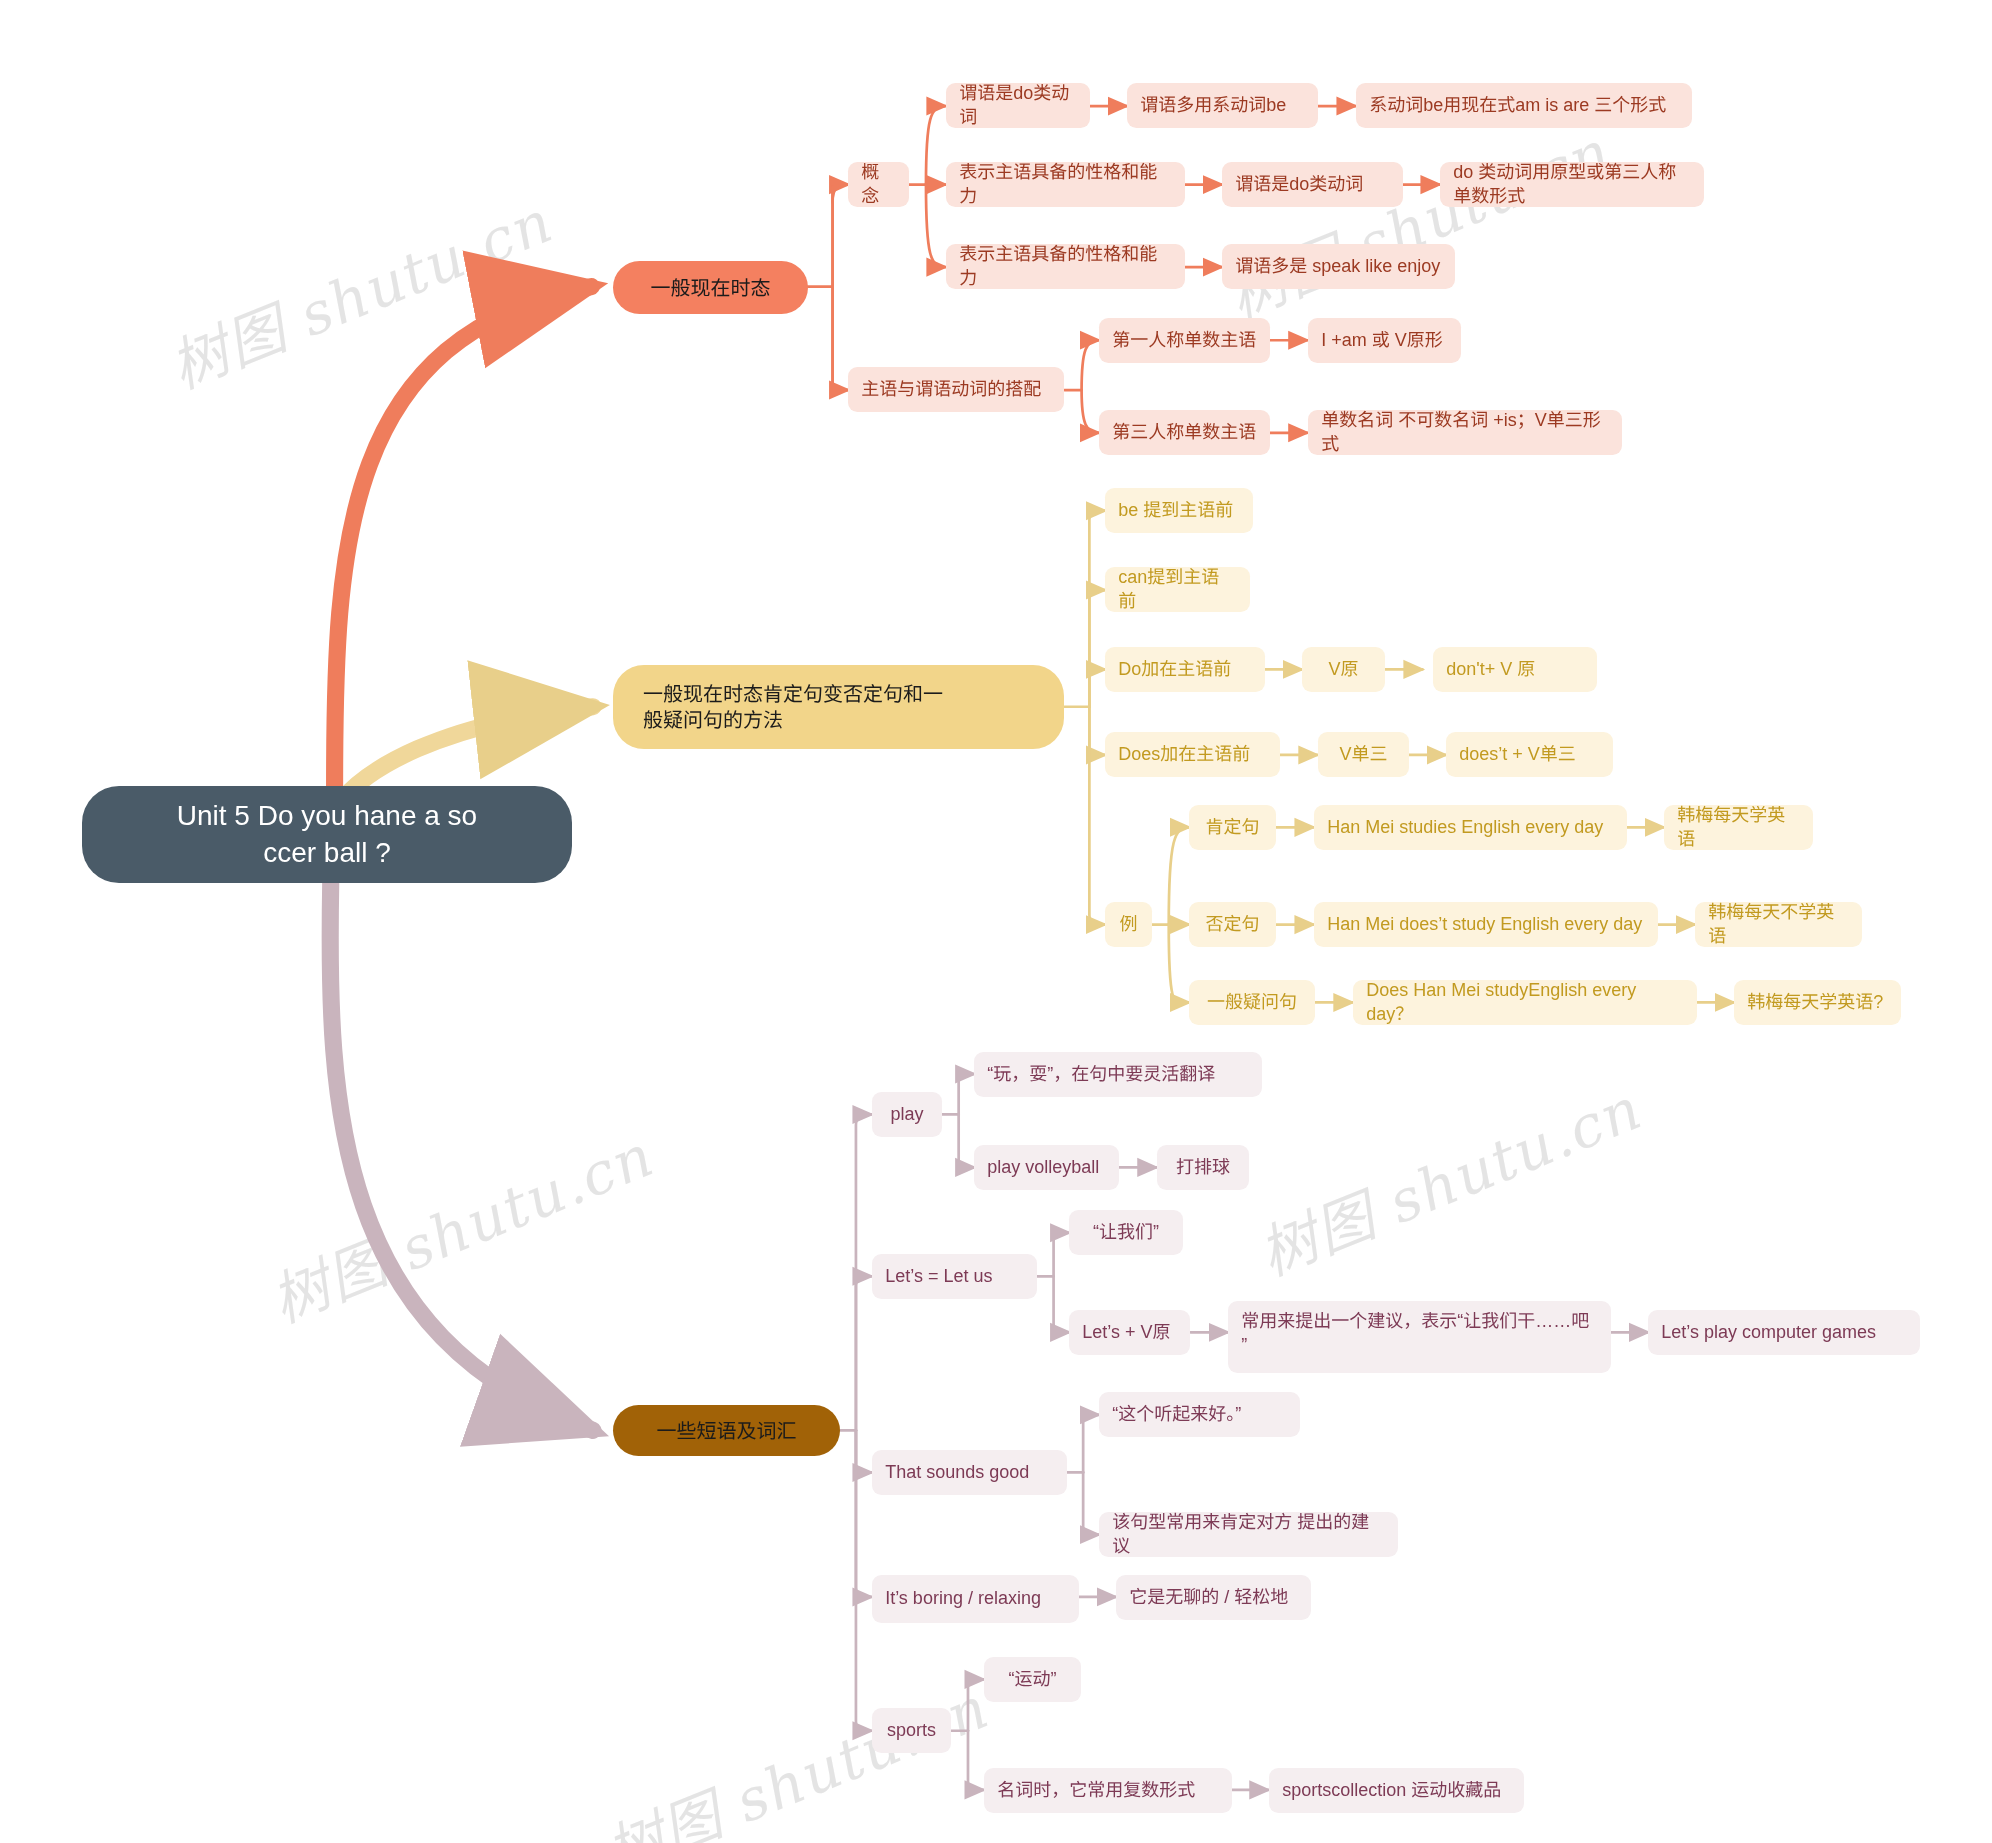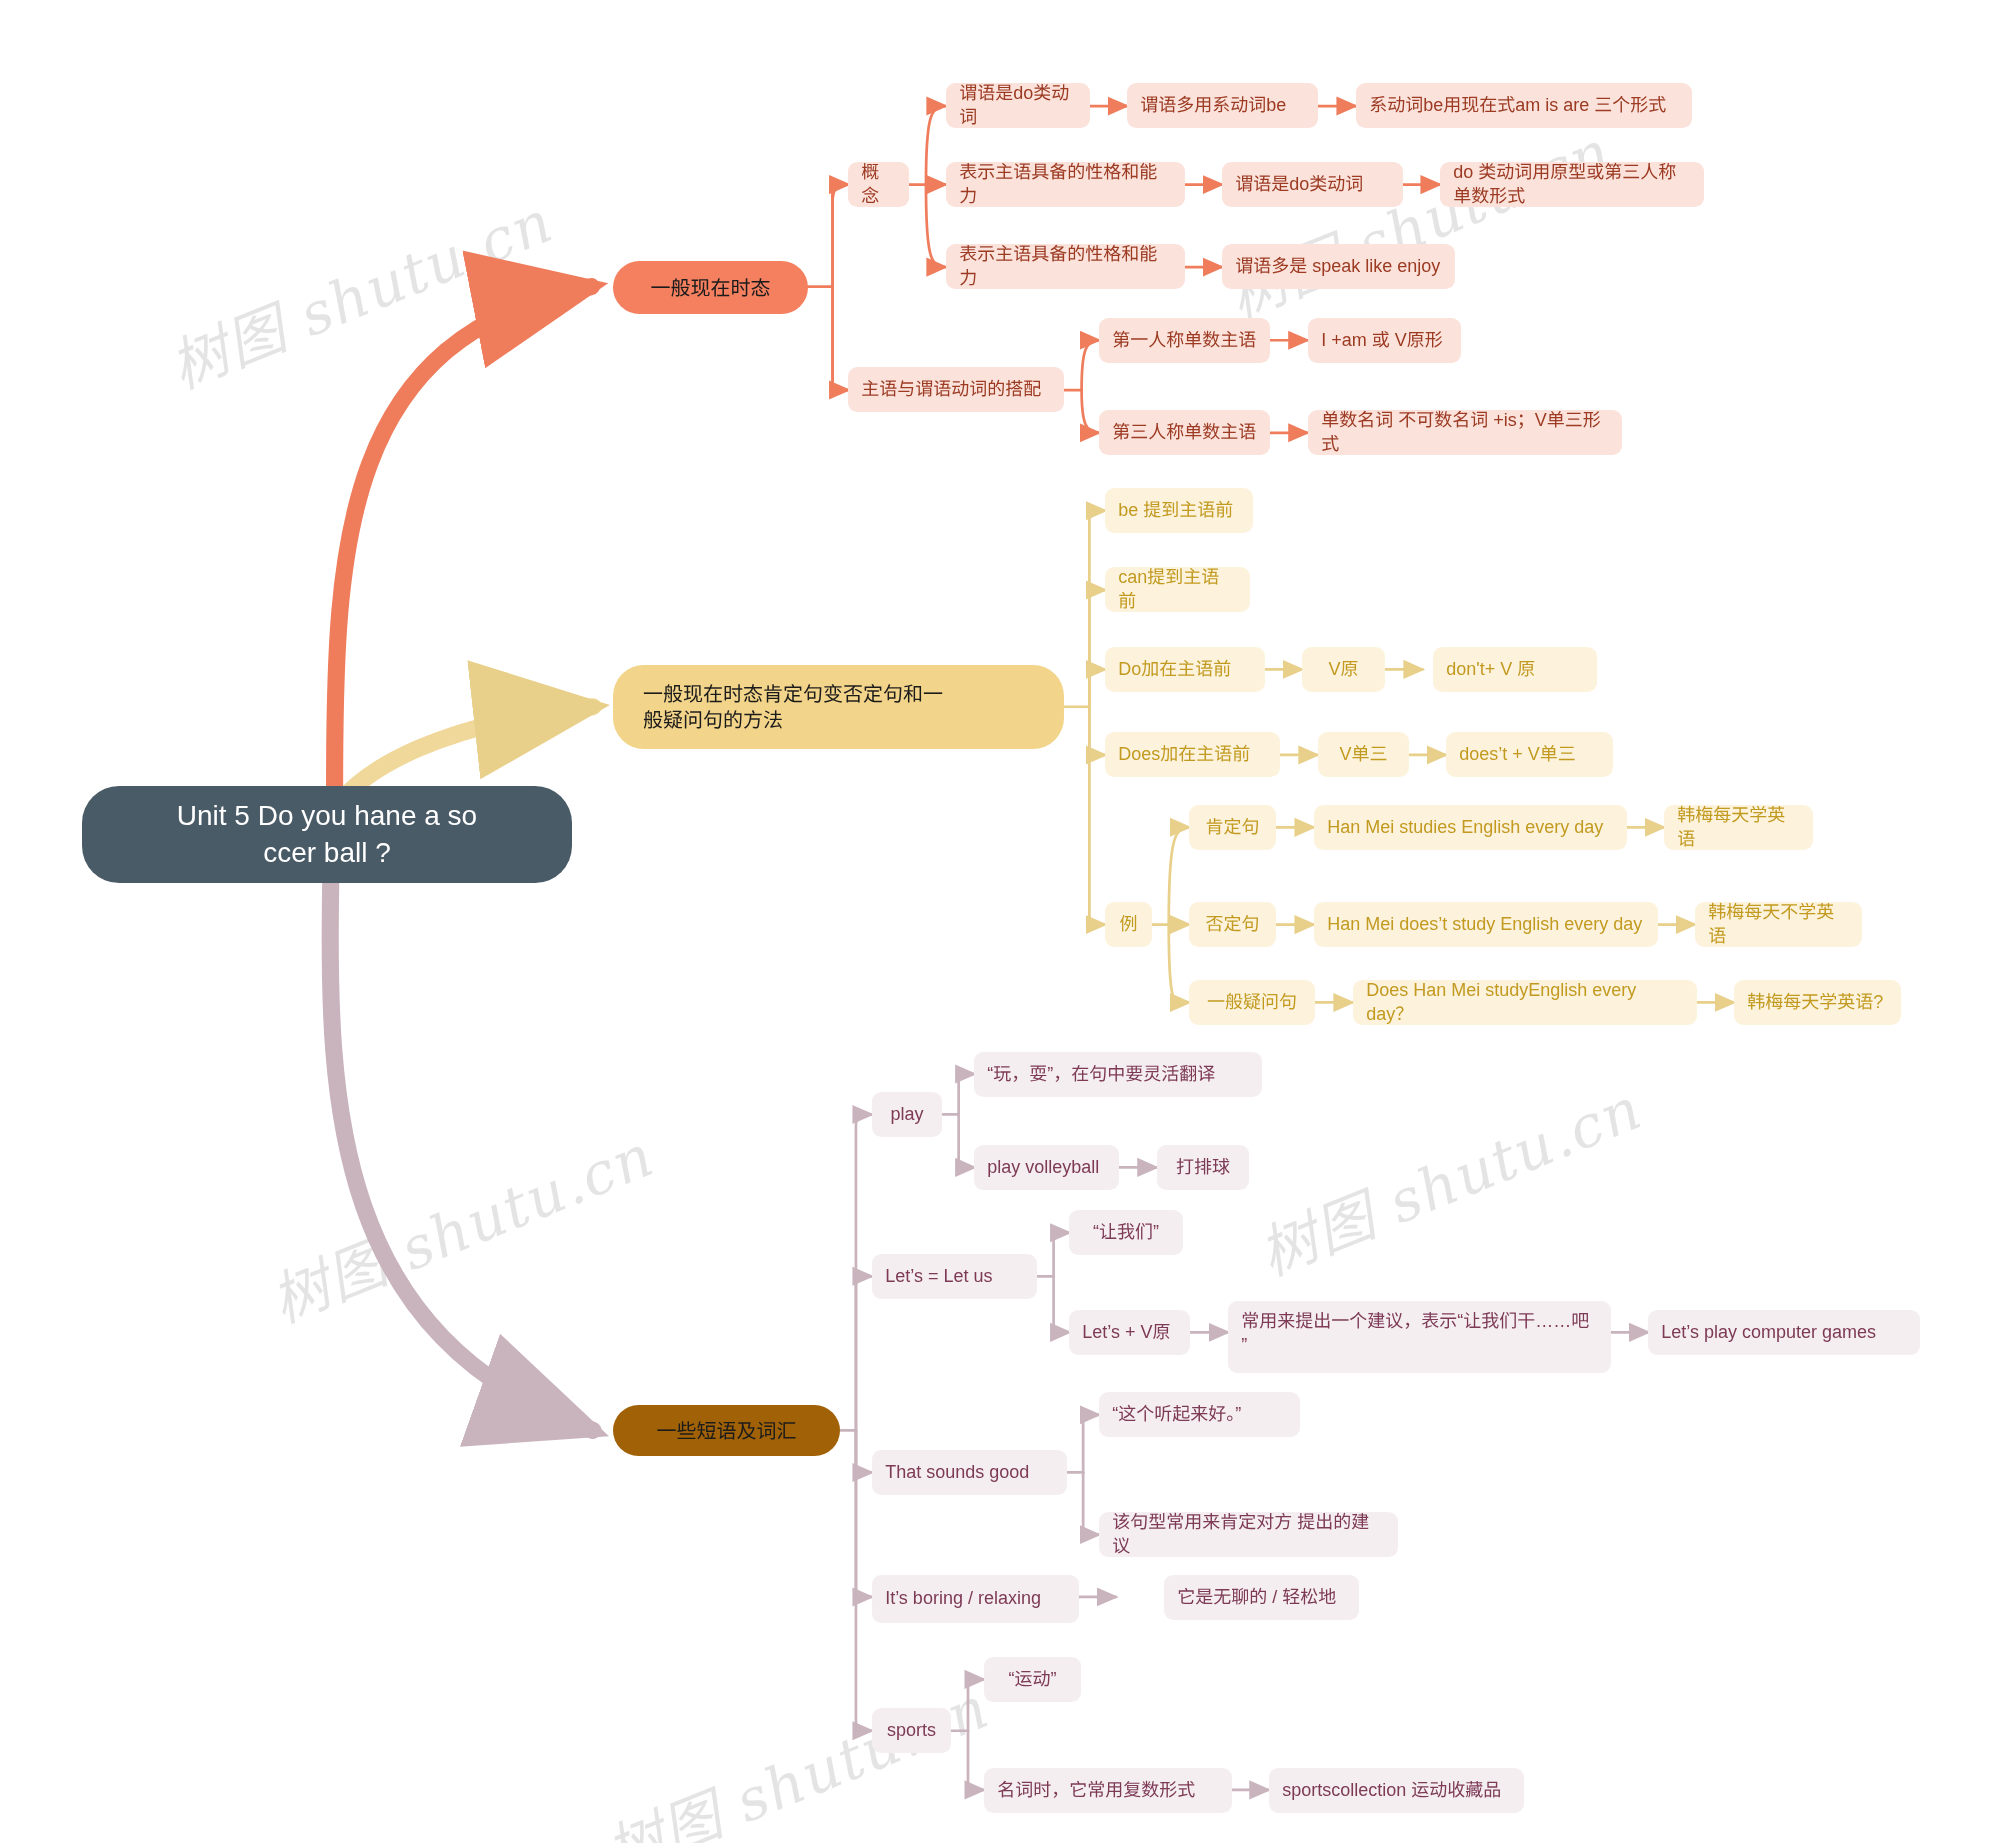--- a/index.html
+++ b/index.html
@@ -261,21 +261,21 @@
   <div class="node chip purple" style="left:1069px; top:1310px; width:121px; height:45px;">Let’s + V原</div>
   <div class="node chip purple multiline" style="left:1228px; top:1301px; width:383px; height:72px; padding-top:9.3px;">常用来提出一个建议，表示“让我们干……吧
 ”</div>
   <div class="node chip purple" style="left:1648px; top:1310px; width:272px; height:45px;">Let’s play computer games</div>
 
   <div class="node chip purple" style="left:872px; top:1450px; width:195px; height:45px;">That sounds good</div>
   <div class="node chip purple" style="left:1099px; top:1392px; width:201px; height:45px;">“这个听起来好。”</div>
   <div class="node chip purple" style="left:1099px; top:1512px; width:299px; height:45px;">该句型常用来肯定对方 提出的建议</div>
 
   <div class="node chip purple" style="left:872px; top:1575px; width:207px; height:48px;">It’s boring / relaxing</div>
-  <div class="node chip purple" style="left:1164px; top:1575px; width:195px; height:45px;">它是无聊的 / 轻松地</div>
+  <div class="node chip purple" style="left:1116px; top:1575px; width:195px; height:45px;">它是无聊的 / 轻松地</div>
 
   <div class="node chip purple" style="left:872px; top:1708px; width:79px; height:45px; justify-content:center;">sports</div>
   <div class="node chip purple" style="left:984px; top:1657px; width:97px; height:45px; justify-content:center;">“运动”</div>
   <div class="node chip purple" style="left:984px; top:1768px; width:248px; height:45px;">名词时，它常用复数形式</div>
   <div class="node chip purple" style="left:1269px; top:1768px; width:255px; height:45px;">sportscollection 运动收藏品</div>
 
 </div>
 
 
 </body></html>

